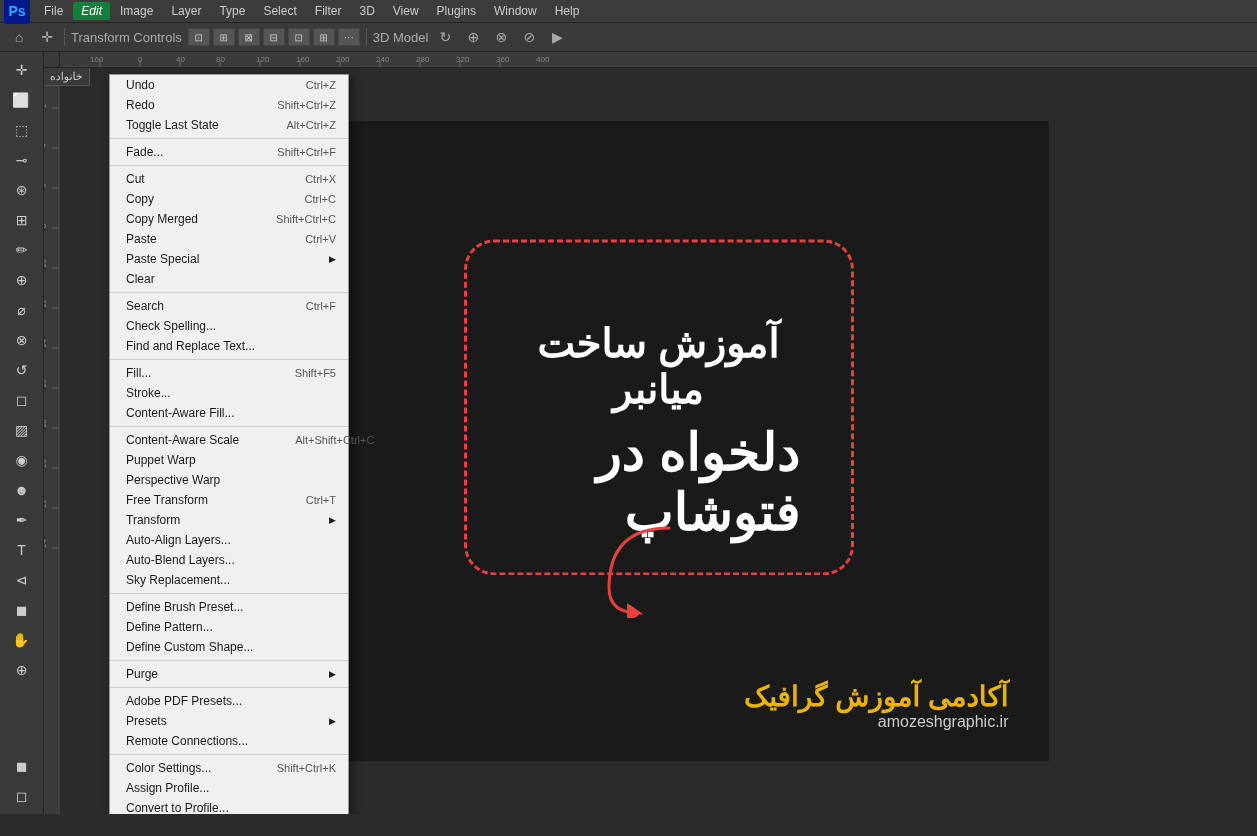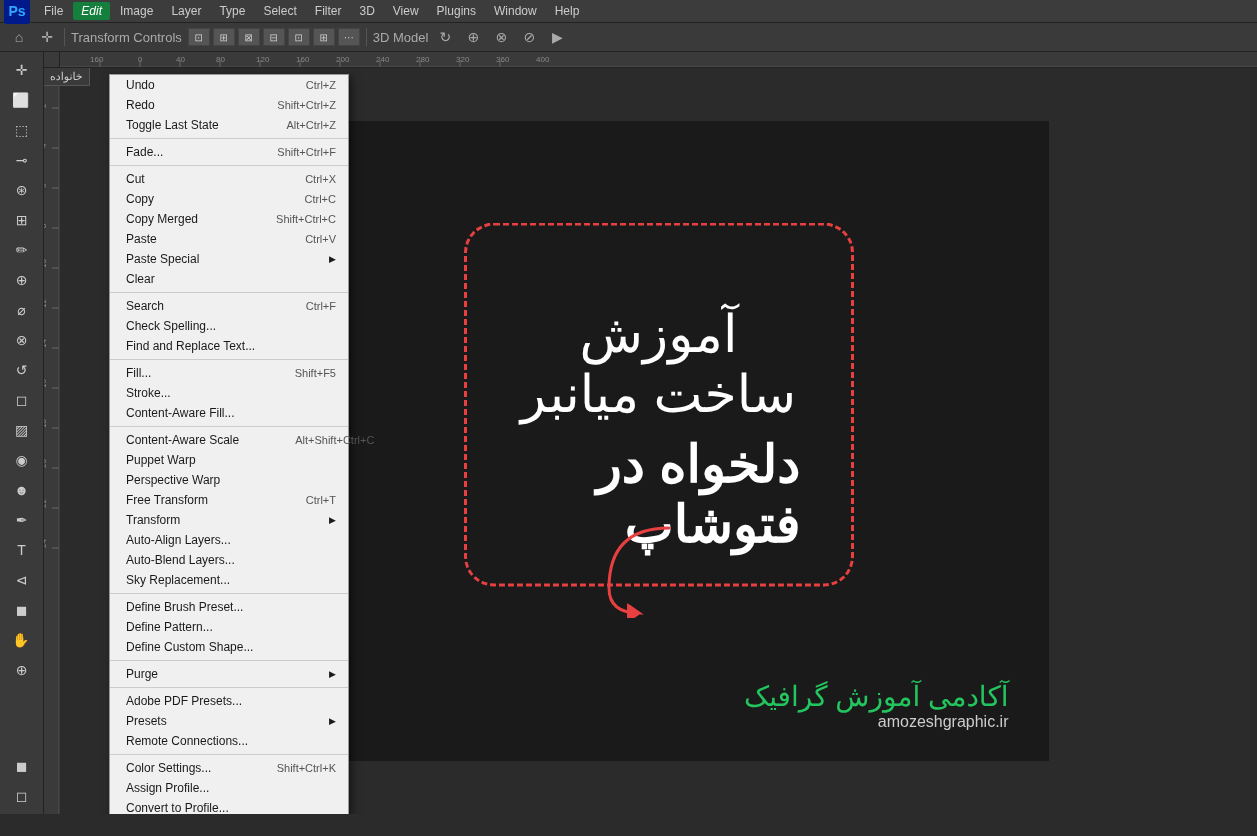--- a/index.html
+++ b/index.html
@@ -142,22 +142,22 @@
       border: 3px dashed #e84040;
       border-radius: 30px;
       padding: 30px 50px;
       position: absolute;
       top: 50%;
       left: 50%;
       transform: translate(-50%, -60%);
       text-align: center;
     }
     .persian-text-box .line1 {
-      font-size: 52px;
-      font-weight: 400;
+      font-size: 40px;
+      font-weight: 700;
       color: #ffffff;
       direction: rtl;
       font-family: Arial Black, sans-serif;
       display: block;
       margin-bottom: 10px;
       margin-top: 48px;
     }
     .persian-text-box .line2 {
       font-size: 52px;
       font-weight: 900;
@@ -169,22 +169,22 @@
     }
     .bottom-right-text {
       position: absolute;
       bottom: 30px;
       right: 40px;
       text-align: right;
       direction: rtl;
     }
     .bottom-right-text .brand-name {
       font-size: 28px;
-      font-weight: normal;
-      color: #22c55e;
+      font-weight: bold;
+      color: #eab308;
       direction: rtl;
     }
     .bottom-right-text .website {
       font-size: 16px;
       color: #ccc;
       direction: ltr;
     }
 
     
     .red-arrow {

